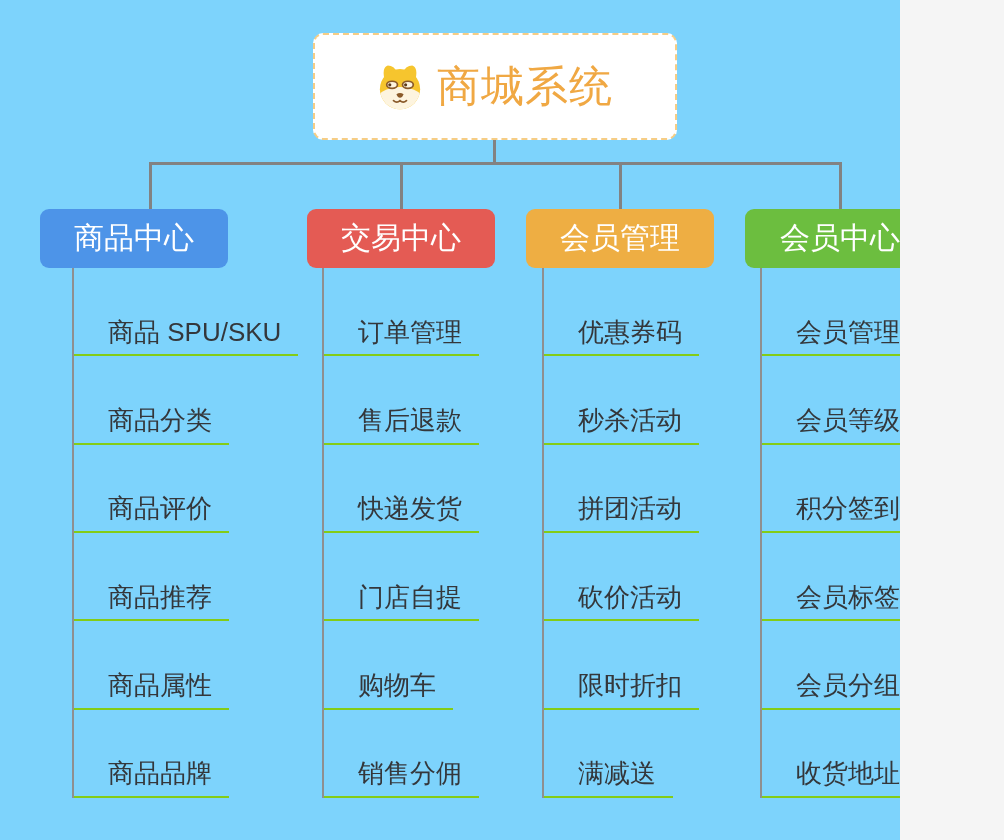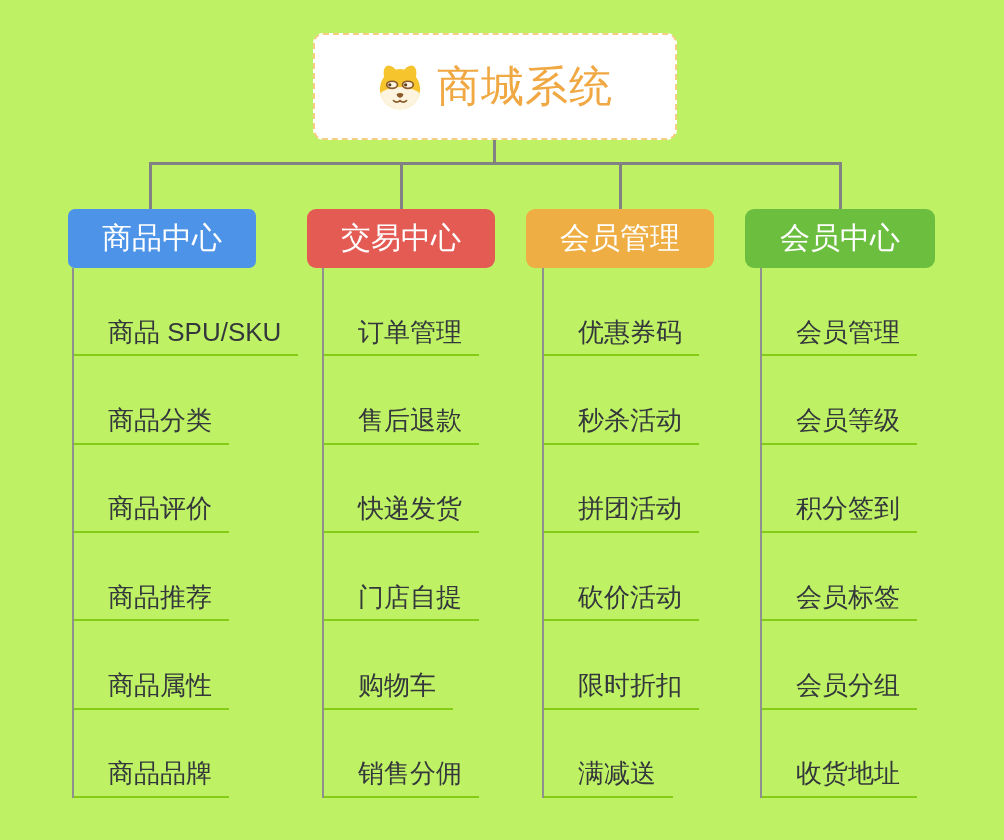--- a/index.html
+++ b/index.html
@@ -2,23 +2,23 @@
 <html><head>
 <meta charset="utf-8">
 <style>
   html, body { margin: 0; padding: 0; }
   body {
     font-family: "Liberation Sans", "DejaVu Sans", sans-serif;
     background: #f5f5f5;
   }
   .canvas {
     position: relative;
-    width: 1004px;
+    width: 900px;
     height: 840px;
-    background: #bef264;
+    background: #7dd3fc;
     overflow: hidden;
   }
 
   
   .root-node {
     position: absolute;
     left: 313px; top: 33px;
     width: 364px; height: 107px;
     box-sizing: border-box;
     background: #ffffff;
@@ -55,21 +55,21 @@
     height: 59px;
     width: 188px;
     border-radius: 9px;
     display: flex;
     align-items: center;
     justify-content: center;
     color: #ffffff;
     font-size: 30px;
     cursor: default;
   }
-  .bh-0 { left: 68px;  background: #4d94e8; border-radius: 7px; }
+  .bh-0 { left: 40px;  background: #4d94e8; }
   .bh-1 { left: 307px; background: #e45b54; }
   .bh-2 { left: 526px; background: #eeae43; }
   .bh-3 { left: 745px; width: 190px; background: #6cbe3f; }
 
   
   .branch-col {
     position: absolute;
     top: 268px;
     height: 530px;
     border-left: 2px solid #8f8f8f;

